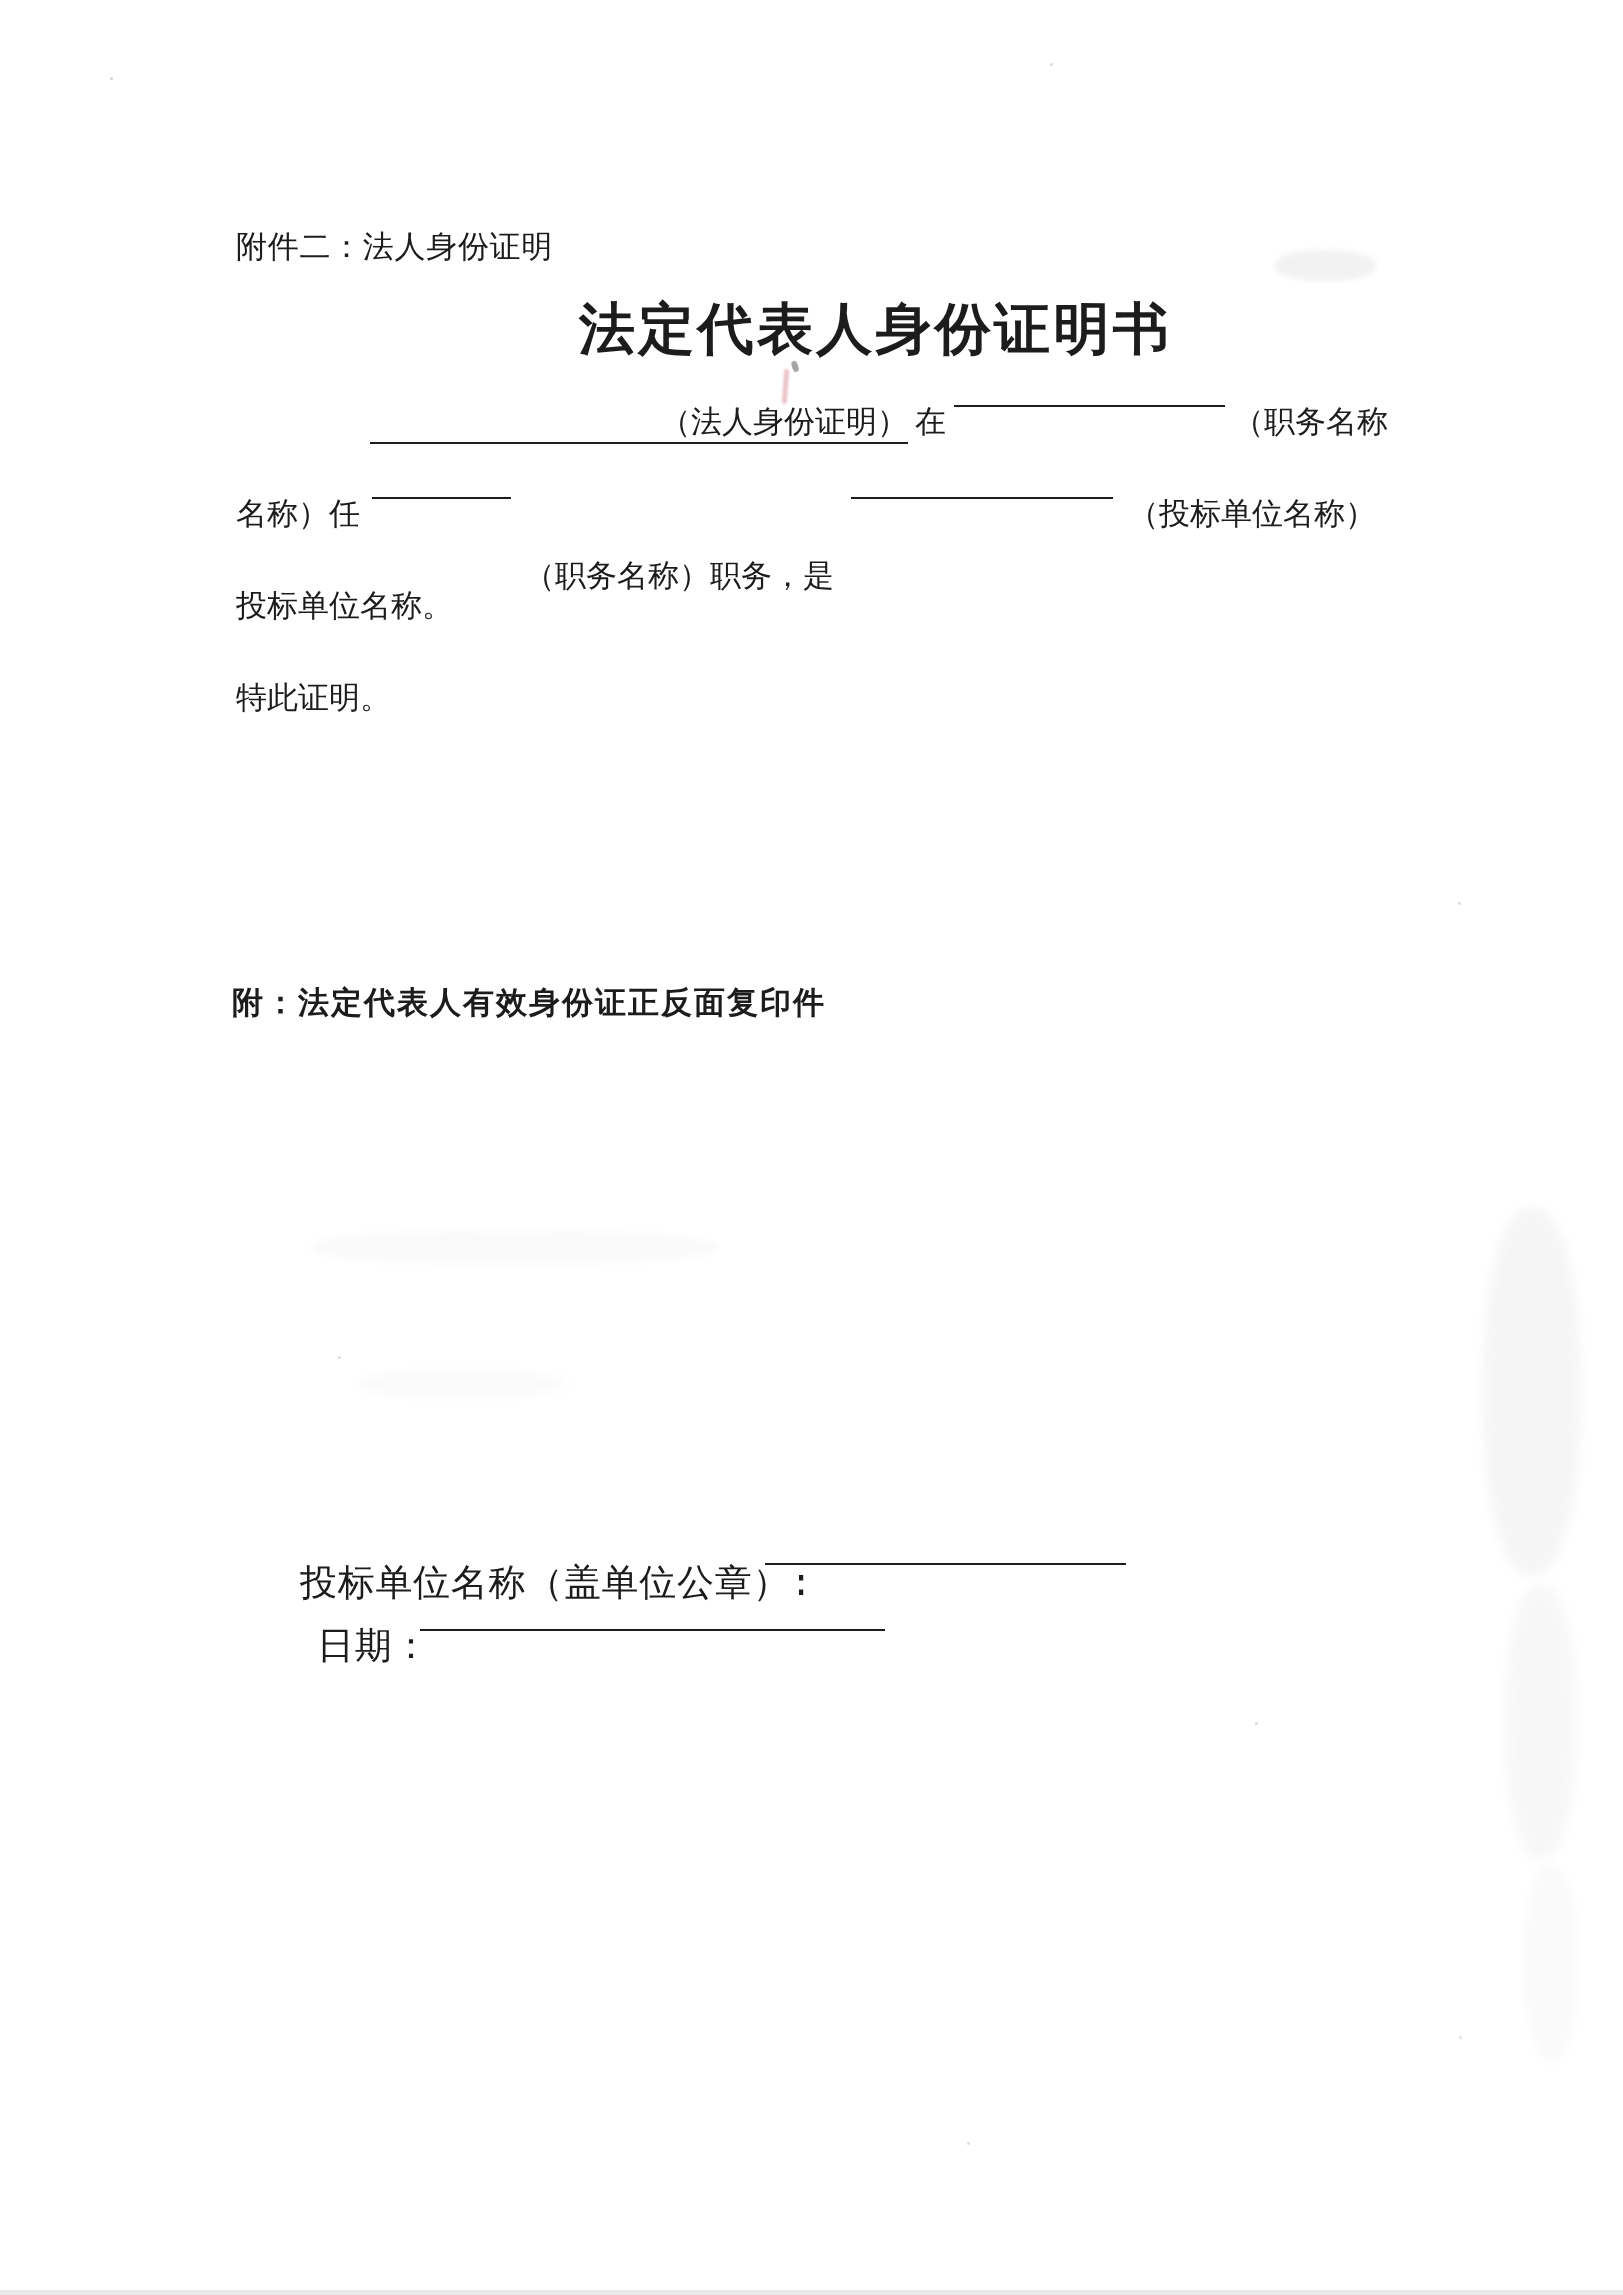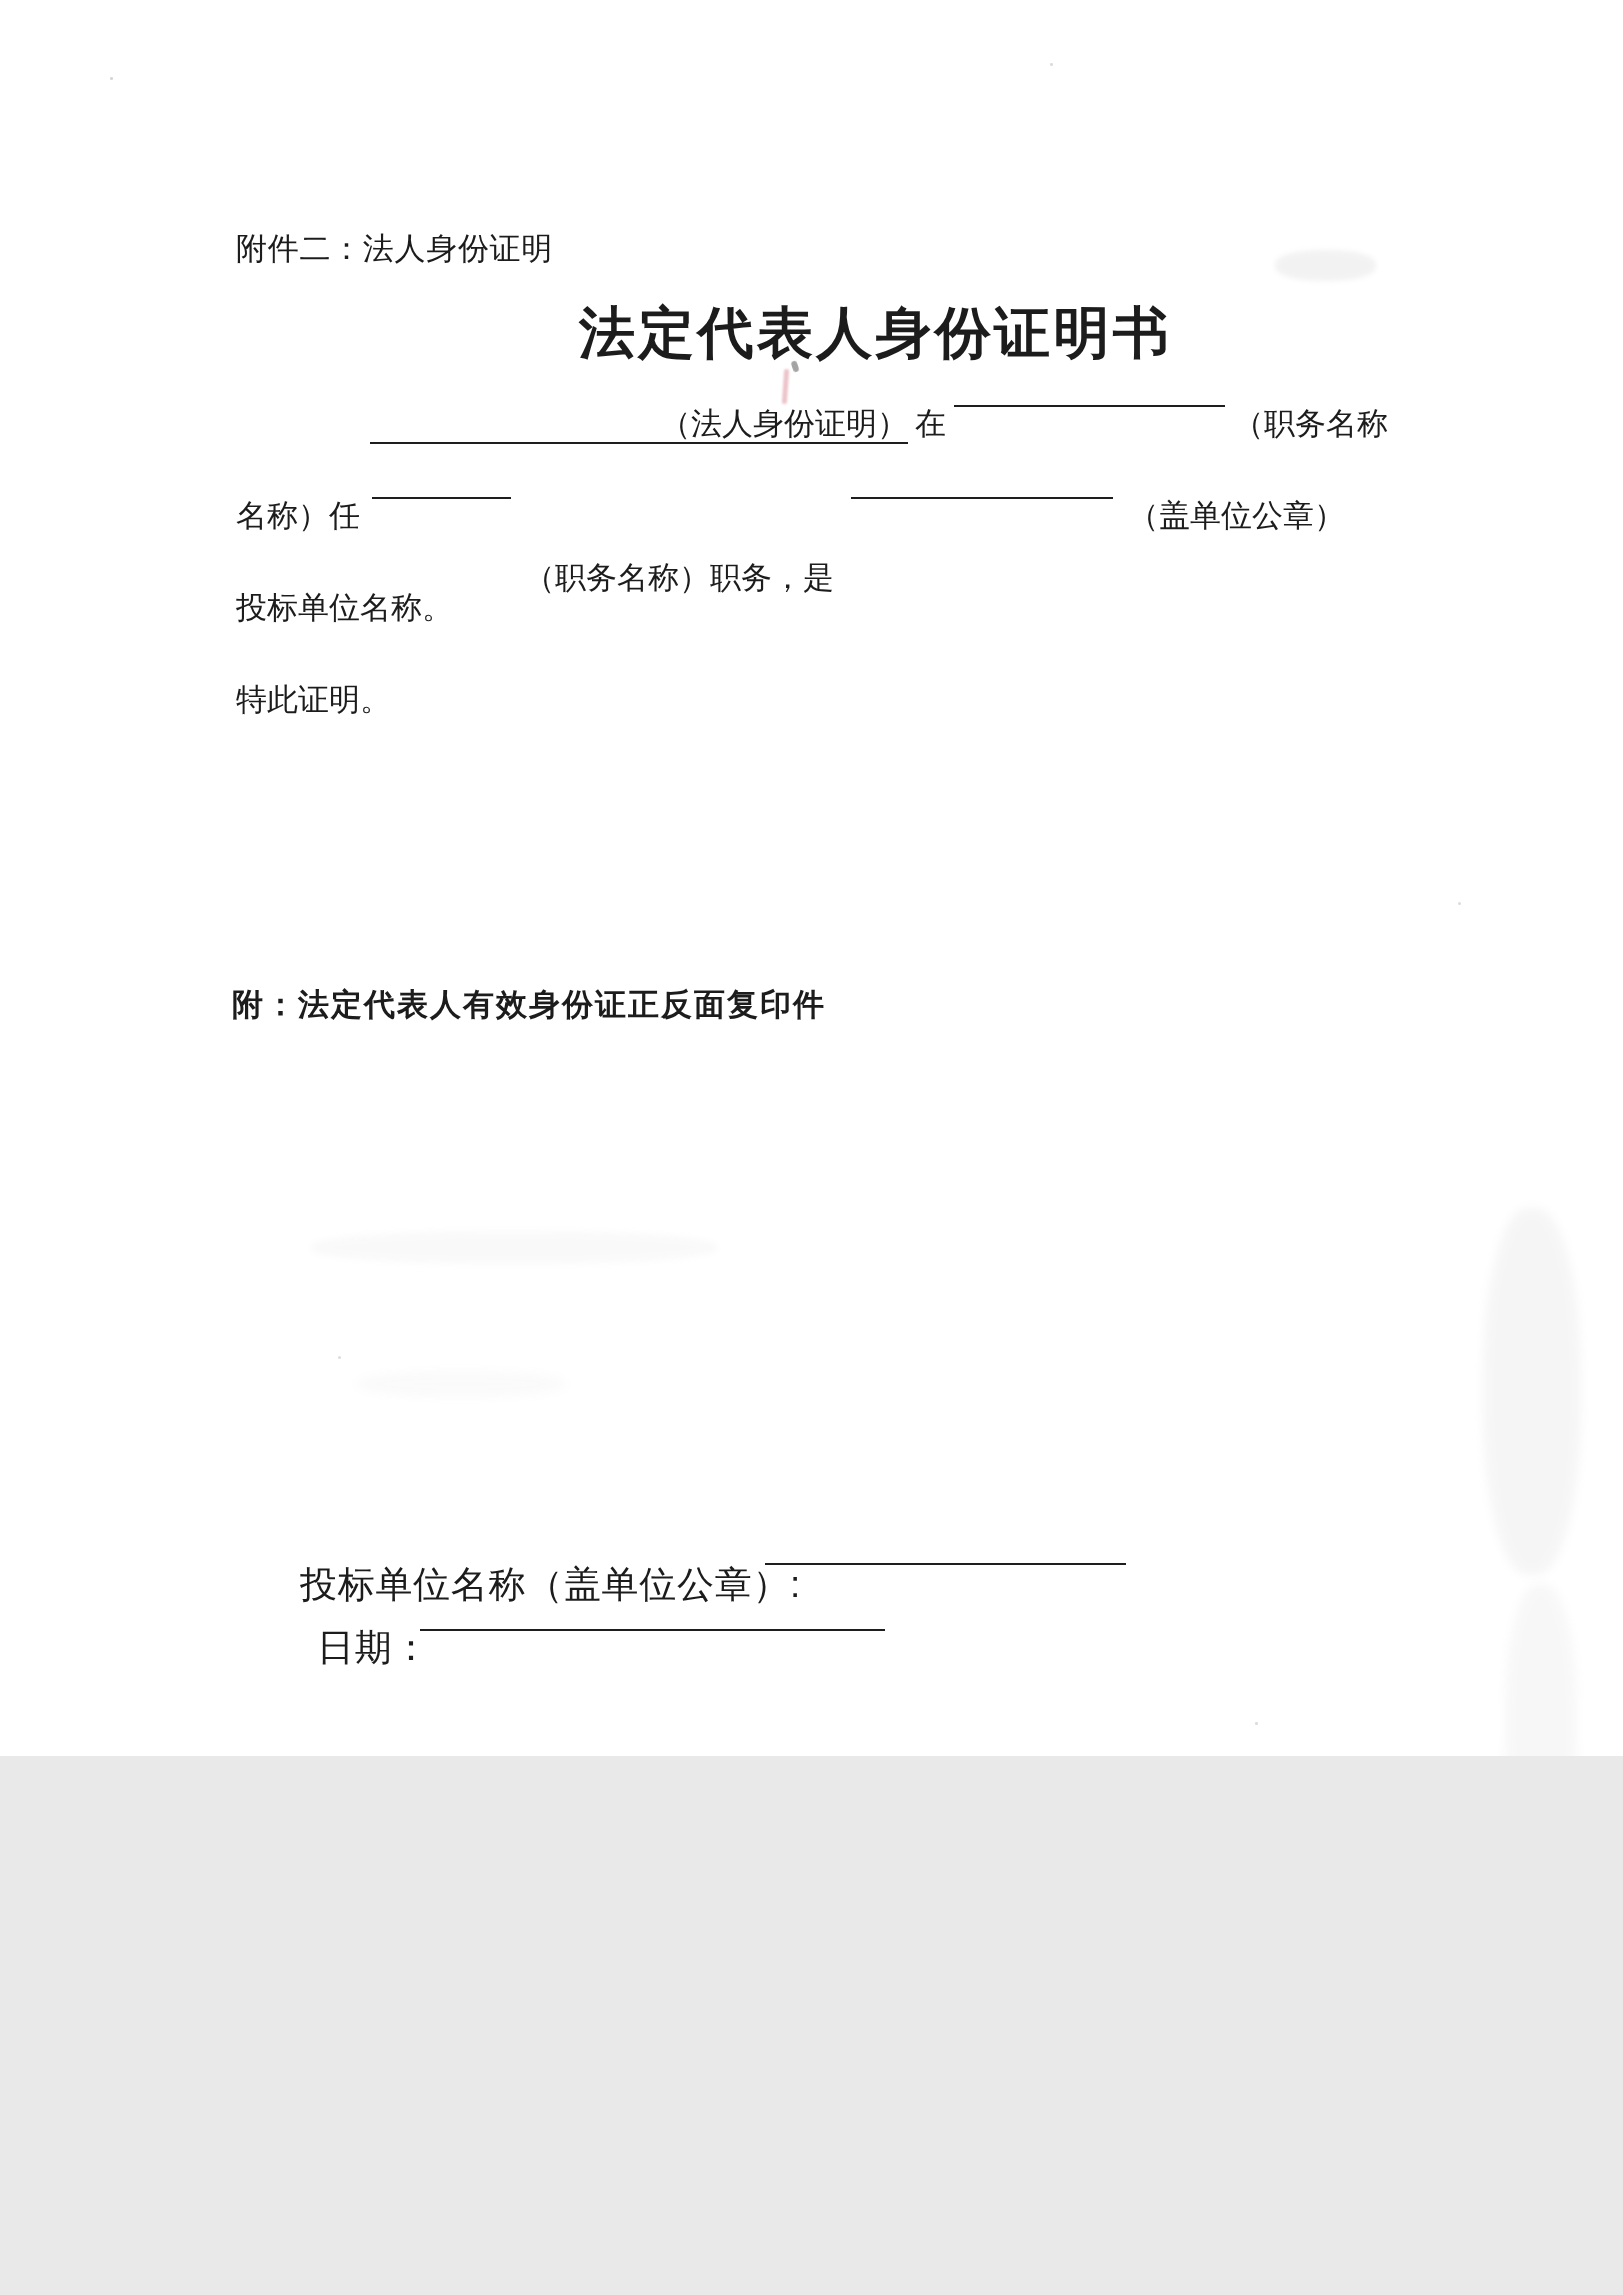--- a/index.html
+++ b/index.html
@@ -1,21 +1,21 @@
 <!DOCTYPE html>
 <html style="font-size:10.5px"><head>
 <meta charset="utf-8">
 <style>
   html,body{margin:0;padding:0;background:#e9e9e9;}
   .page{
     position:relative;
-    width:1623px;height:1756px;
+    width:1623px;height:2290px;
     background:#ffffff;
     overflow:hidden;
-    font-family:Liberation Sans, sans-serif;
+    font-family:Liberation Mono, monospace;
     color:#1c1c1c;
   }
   .seg{
     position:absolute;
     font-size:31px;
     line-height:38px;
     white-space:nowrap;
   }
   .ufield{
     position:absolute;
@@ -58,21 +58,21 @@
 
   <span class="ufield right" style="left:370px;top:405px;width:538px;">（法人身份证明）</span>
   <span class="seg" style="left:915px;top:405px;">在</span>
   <span class="ufield" style="left:954px;top:405px;width:271px;"></span>
   <span class="seg" style="left:1233px;top:405px;">（职务名称</span>
 
   <span class="seg" style="left:236px;top:497px;">名称）任</span>
   <span class="ufield" style="left:372px;top:497px;width:139px;"></span>
   <span class="seg" style="left:524px;top:527px;margin-top:32px;">（职务名称）职务，是</span>
   <span class="ufield" style="left:851px;top:497px;width:262px;"></span>
-  <span class="seg" style="left:1128px;top:497px;">（盖单位公章）</span>
+  <span class="seg" style="left:1128px;top:497px;">（投标单位名称）</span>
 
   <span class="seg" style="left:236px;top:589px;">投标单位名称。</span>
   <span class="seg" style="left:236px;top:681px;">特此证明。</span>
 
   <div class="attachment-note">附：法定代表人有效身份证正反面复印件</div>
 
   <span class="footer-label" style="left:300px;top:1566px;">投标单位名称（盖单位公章）:</span>
   <span class="ufield" style="left:765px;top:1563px;width:361px;"></span>
 
   <span class="footer-label" style="left:317px;top:1629px;">日期：</span>

